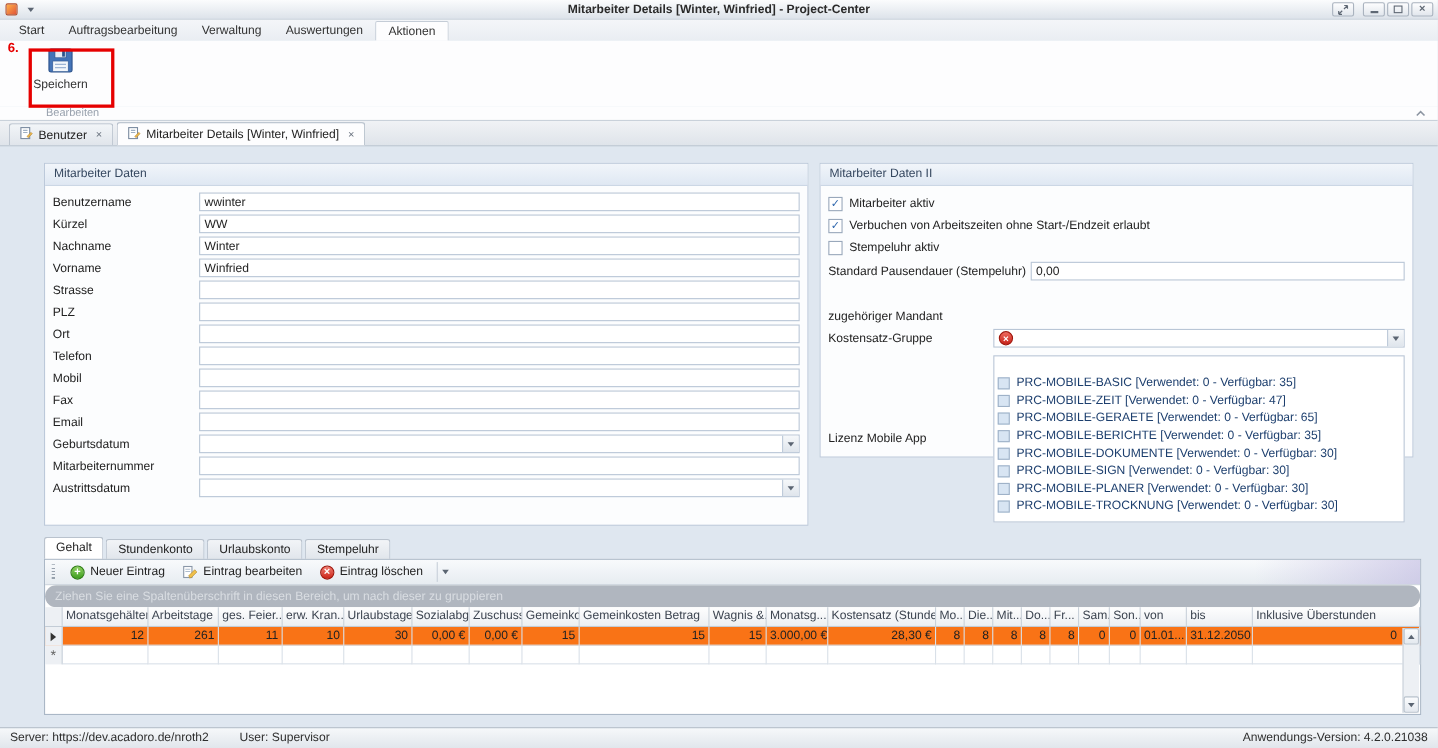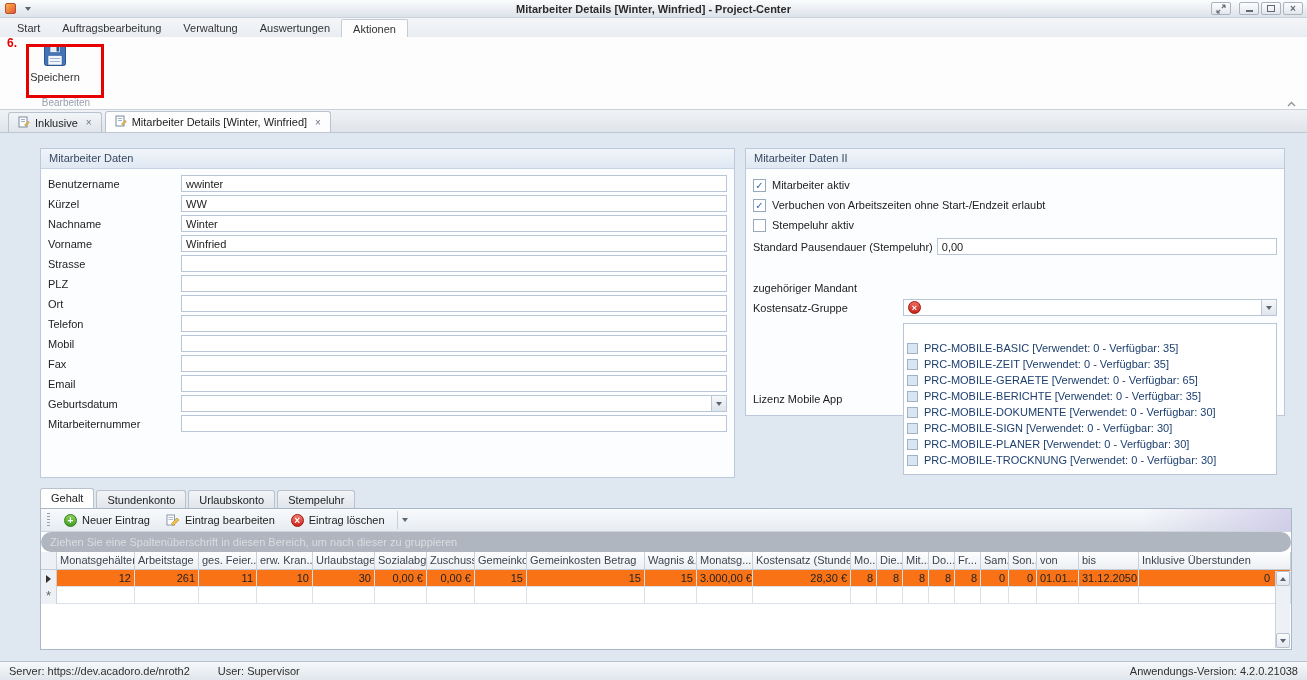--- a/index.html
+++ b/index.html
@@ -195,21 +195,21 @@
 </div>
 
 <div class="doctab-row">
     <div class="doctab">
       <span><svg width="12" height="12" viewBox="0 0 12 12">
           <rect x="1" y="1" width="8" height="10" fill="#fff" stroke="#7a8aa0"></rect>
           <line x1="3" y1="3.5" x2="7" y2="3.5" stroke="#9fb0c4"></line>
           <line x1="3" y1="5.5" x2="7" y2="5.5" stroke="#9fb0c4"></line>
           <path d="M6.5 9 L10.2 5.3 L11.4 6.5 L7.7 10.2 Z" fill="#e8b64c" stroke="#b4883a" stroke-width="0.5"></path>
         </svg></span>
-      <span class="doctab-label">Inklusive</span>
+      <span class="doctab-label">Benutzer</span>
       <span class="doctab-close">×</span>
     </div>
     <div class="doctab active">
       <span><svg width="12" height="12" viewBox="0 0 12 12">
           <rect x="1" y="1" width="8" height="10" fill="#fff" stroke="#7a8aa0"></rect>
           <line x1="3" y1="3.5" x2="7" y2="3.5" stroke="#9fb0c4"></line>
           <line x1="3" y1="5.5" x2="7" y2="5.5" stroke="#9fb0c4"></line>
           <path d="M6.5 9 L10.2 5.3 L11.4 6.5 L7.7 10.2 Z" fill="#e8b64c" stroke="#b4883a" stroke-width="0.5"></path>
         </svg></span>
       <span class="doctab-label">Mitarbeiter Details [Winter, Winfried]</span>
@@ -294,20 +294,27 @@
             <span></span>
             <span class="dd-btn"></span>
           </div>
         </div>
         <div class="field-row">
           <span class="field-label">Mitarbeiternummer</span>
           <div class="text-input">
             <span></span>
           </div>
         </div>
+        <div class="field-row">
+          <span class="field-label">Austrittsdatum</span>
+          <div class="text-input has-dd">
+            <span></span>
+            <span class="dd-btn"></span>
+          </div>
+        </div>
       </div>
   </div>
 
   <div class="panel right-panel">
     <div class="panel-header">Mitarbeiter Daten II</div>
     <div class="fields">
       <div>
           <div class="check-row">
             <span class="checkbox">✓</span>
             <span class="check-label">Mitarbeiter aktiv</span>
@@ -341,21 +348,21 @@
       </div>
       <div class="field-row lizenz-row">
         <span class="field-label w150">Lizenz Mobile App</span>
         <div class="listbox">
             <div class="list-item">
               <span class="mini-checkbox"></span>
               <span>PRC-MOBILE-BASIC [Verwendet: 0 - Verfügbar: 35]</span>
             </div>
             <div class="list-item">
               <span class="mini-checkbox"></span>
-              <span>PRC-MOBILE-ZEIT [Verwendet: 0 - Verfügbar: 35]</span>
+              <span>PRC-MOBILE-ZEIT [Verwendet: 0 - Verfügbar: 47]</span>
             </div>
             <div class="list-item">
               <span class="mini-checkbox"></span>
               <span>PRC-MOBILE-GERAETE [Verwendet: 0 - Verfügbar: 65]</span>
             </div>
             <div class="list-item">
               <span class="mini-checkbox"></span>
               <span>PRC-MOBILE-BERICHTE [Verwendet: 0 - Verfügbar: 35]</span>
             </div>
             <div class="list-item">

